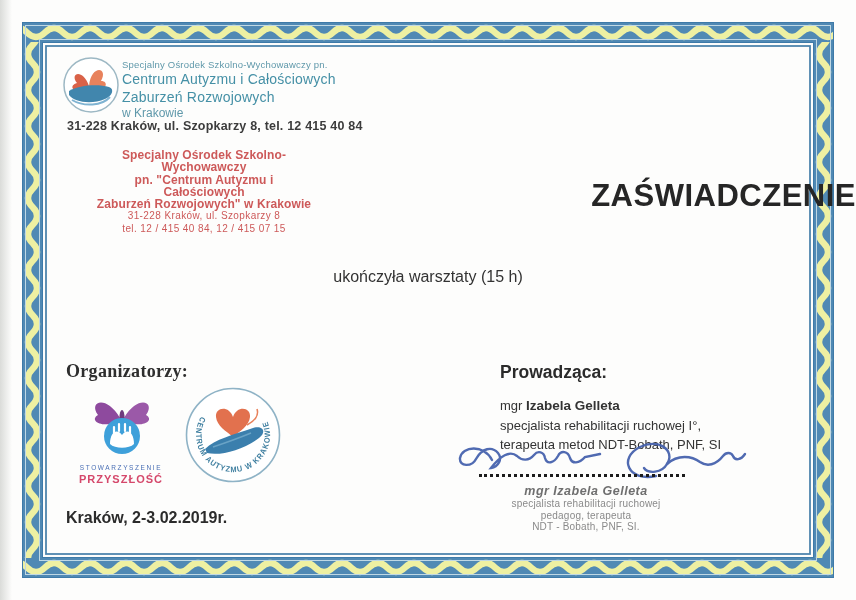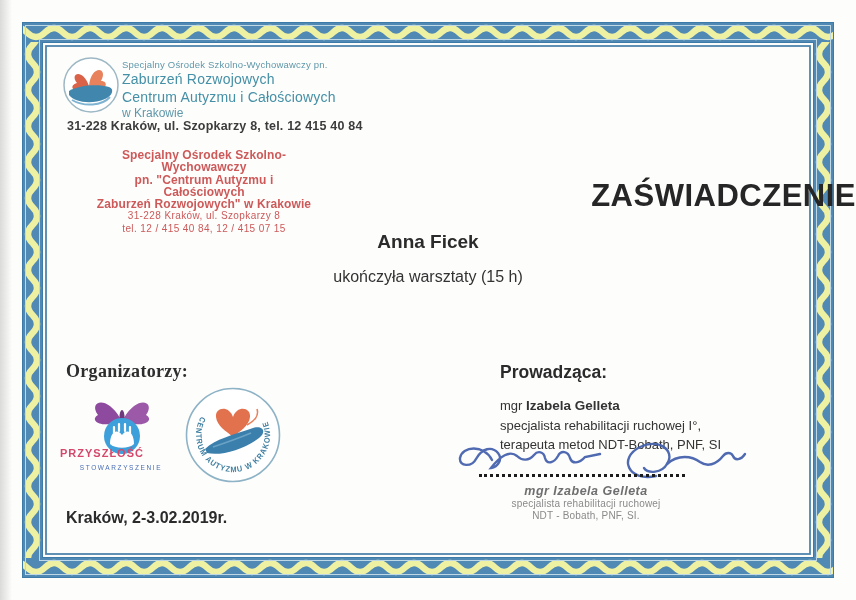--- a/index.html
+++ b/index.html
@@ -28,21 +28,21 @@
   .completion{left:0;top:268px;width:856px;text-align:center;font-size:16px;color:#333;}
   .workshop{left:48px;top:297px;width:760px;text-align:center;font-size:16px;line-height:27px;color:#2e2e2e;}
 
   .org-heading{left:66px;top:361px;font-family:"Liberation Serif", serif;font-size:18px;
                font-weight:700;color:#2e2e2e;letter-spacing:.3px;}
   .pres-heading{left:500px;top:362px;font-size:17.5px;font-weight:700;color:#2b2b2b;}
   .pres-lines{left:500px;top:396px;font-size:13px;line-height:19.5px;color:#333;}
   .pres-lines b{font-size:13.5px;}
 
   .org1-logo{left:84px;top:392px;}
-  .org1-name{left:60px;top:447px;width:122px;text-align:left;font-size:11px;font-weight:700;
+  .org1-name{left:60px;top:473px;width:122px;text-align:center;font-size:11px;font-weight:700;
              letter-spacing:1px;}
   .org1-sub{left:60px;top:464px;width:122px;text-align:center;font-size:6.5px;letter-spacing:1.6px;}
   .org2-logo{left:183px;top:385px;}
 
   .signature{left:448px;top:438px;}
   .dotted-line{left:479px;top:458px;width:206px;height:16px;border-bottom:3px dotted #1c1c1c;}
   .gray-stamp{left:488px;top:484px;width:196px;text-align:center;color:#8a8a8a;}
   .gray-stamp .name-line{font-size:12.5px;font-weight:700;font-style:italic;color:#6f6f6f;letter-spacing:.5px;}
   .gray-stamp .s{font-size:10px;line-height:11.5px;letter-spacing:.2px;}
 
@@ -92,36 +92,35 @@
   <svg class="abs" style="left:62px;top:56px" width="58" height="58" viewBox="0 0 58 58">
     <circle cx="29" cy="29" r="27" fill="#ffffff" stroke="#9db8c4" stroke-width="1.5"></circle>
     <path d="M27,30 C21,12 7,17 15,27 C5,30 13,39 24,34 Z" fill="#d96248"></path>
     <path d="M27,30 C29,8 47,11 39,25 C48,25 44,37 30,34 Z" fill="#e8825c"></path>
     <path d="M7,35 C17,29 36,28 47,31 C53,33 50,40 43,43 C29,49 12,46 7,39 Z" fill="#4186ad"></path>
     <path d="M10,44 C22,51 40,50 48,41" fill="none" stroke="#7fb3d2" stroke-width="2"></path>
   </svg>
 
   <div class="abs hdr-small">Specjalny Ośrodek Szkolno-Wychowawczy pn.</div>
   <div class="abs hdr-name">
+    <div>Centrum Autyzmu i Całościowych</div>
     <div>Zaburzeń Rozwojowych</div>
-    <div>Centrum Autyzmu i Całościowych</div>
   </div>
   <div class="abs hdr-city">w Krakowie</div>
   <div class="abs hdr-address">31-228 Kraków, ul. Szopkarzy 8, tel. 12 415 40 84</div>
 
   <div class="abs red-stamp">
     <div class="l">Specjalny Ośrodek Szkolno-Wychowawczy</div>
     <div class="l">pn. "Centrum Autyzmu i Całościowych</div>
     <div class="l">Zaburzeń Rozwojowych" w Krakowie</div>
     <div class="l light">31-228 Kraków, ul. Szopkarzy 8</div>
     <div class="l light">tel. 12 / 415 40 84, 12 / 415 07 15</div>
   </div>
 
   <div class="abs title">ZAŚWIADCZENIE</div>
-  <div class="abs recipient">Anna Ficek</div>
   <div class="abs completion">ukończyła warsztaty (15 h)</div>
 
   <div class="abs org-heading">Organizatorzy:</div>
   <div class="abs pres-heading">Prowadząca:</div>
 
   <div class="abs pres-lines">
     <div><span>mgr </span><b>Izabela Gelleta</b></div>
     <div>specjalista rehabilitacji ruchowej I°,</div>
     <div>terapeuta metod NDT-Bobath, PNF, SI</div>
   </div>
@@ -157,18 +156,19 @@
       <path d="M208,38 C180,44 170,20 192,9 C210,0 228,12 219,26 C214,35 200,36 196,30"></path>
       <path d="M219,26 C230,16 244,18 252,24 C259,29 268,27 275,18 C278,14 283,14 285,18 C287,23 293,22 297,16"></path>
     </g>
   </svg>
 
   <div class="abs dotted-line"></div>
 
   <div class="abs gray-stamp">
     <div class="name-line"><span>mgr </span><span>Izabela Gelleta</span></div>
     <div class="s">specjalista rehabilitacji ruchowej</div>
+    <div class="s">pedagog,  terapeuta</div>
     <div class="s">NDT - Bobath, PNF, SI.</div>
   </div>
 
   <div class="abs place-date">Kraków, 2-3.02.2019r.</div>
 
 </div>
 
 </body></html>

